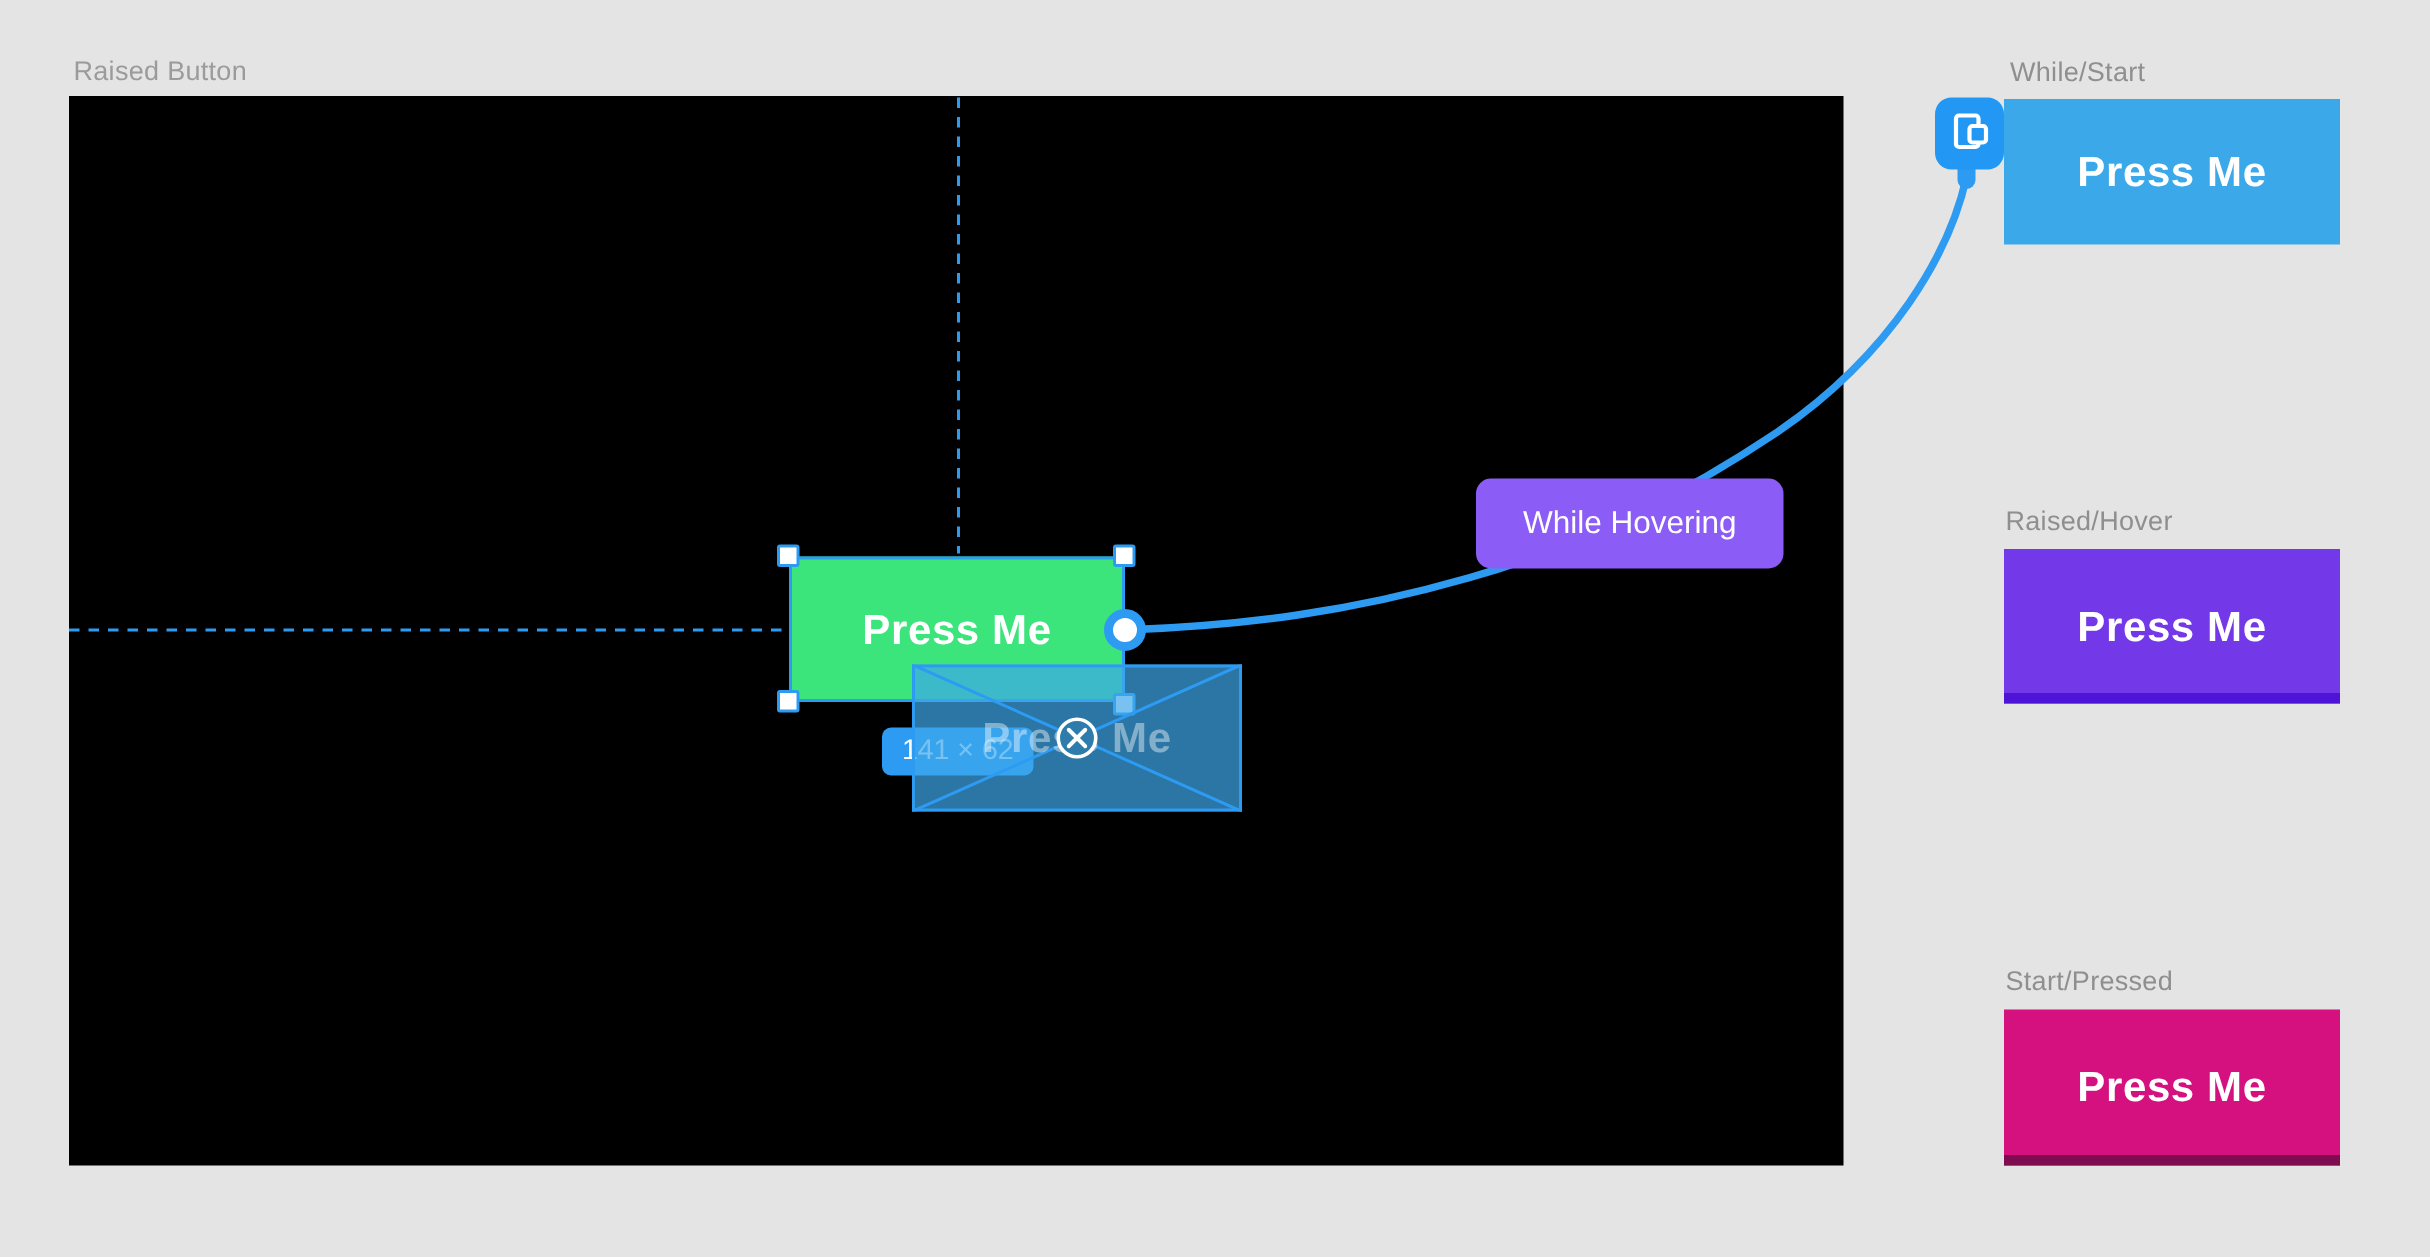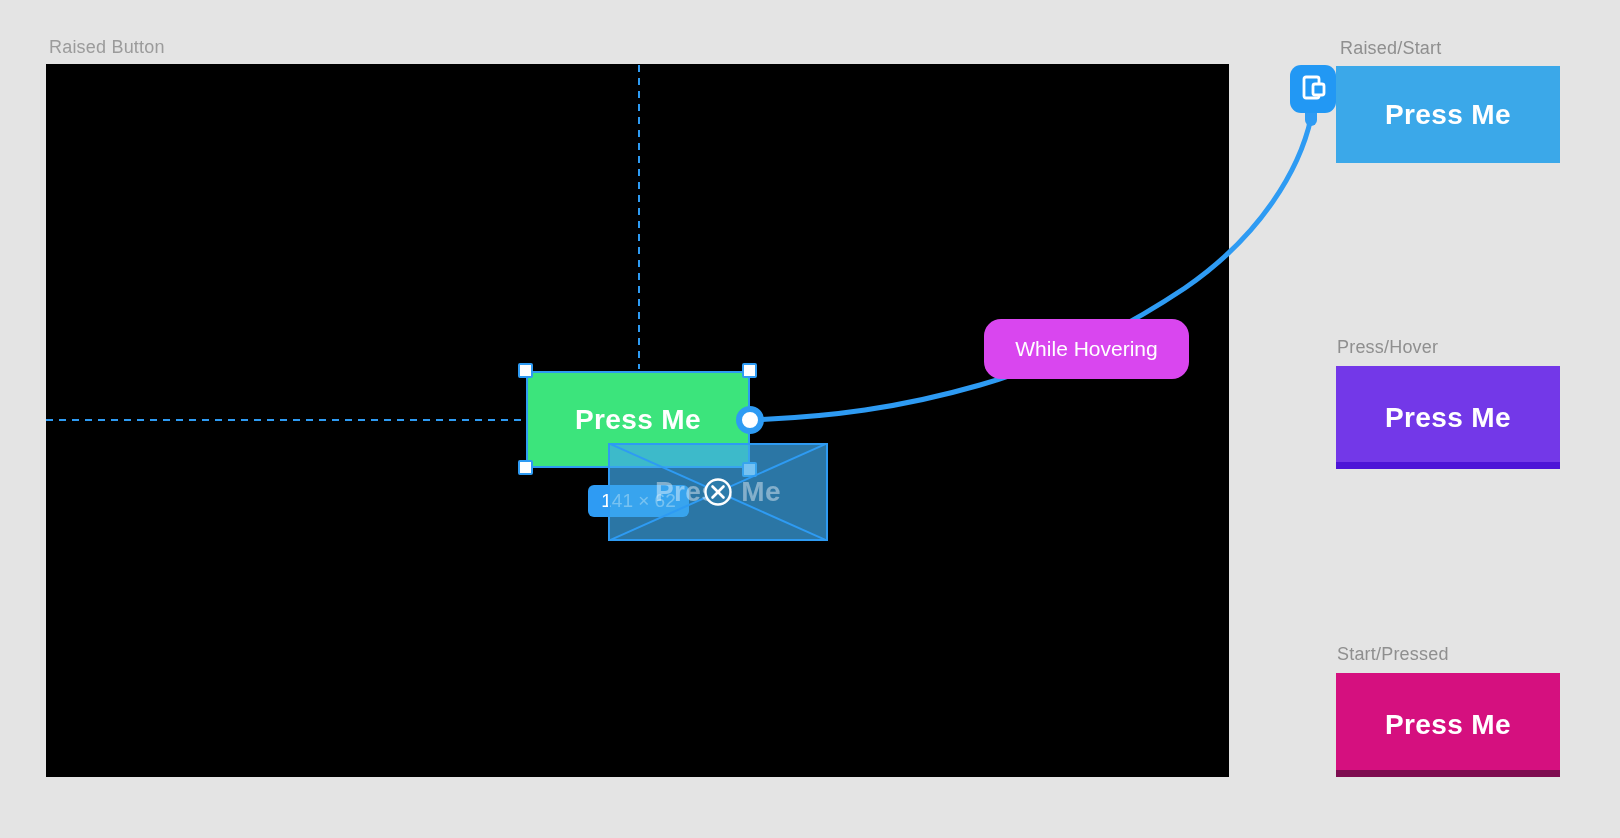--- a/index.html
+++ b/index.html
@@ -138,38 +138,38 @@
       <line x1="9.5" y1="9.5" x2="20.5" y2="20.5" stroke="#fff" stroke-width="2.6" stroke-linecap="round"></line>
       <line x1="20.5" y1="9.5" x2="9.5" y2="20.5" stroke="#fff" stroke-width="2.6" stroke-linecap="round"></line>
     </svg>
   </div>
 
   <div class="handle h-tl"></div>
   <div class="handle h-tr"></div>
   <div class="handle h-bl"></div>
   <div class="connector-dot"></div>
 
-  <div class="hover-badge" style="background: #d946ef; border-radius: 17px;">
+  <div class="hover-badge" style="background: #8b5cf6;">
     <span>While Hovering</span>
   </div>
 
-  <div class="state-label lbl-start">Raised/Start</div>
+  <div class="state-label lbl-start">While/Start</div>
   <div class="state-button st-start" style="background: rgb(59, 168, 233);">
     <span class="btn-label">Press Me</span>
   </div>
 
   <div class="chip-stem"></div>
   <div class="link-chip">
     <svg width="30" height="32" viewBox="0 0 30 32">
       <rect x="6" y="4" width="15" height="21" rx="2" fill="none" stroke="#fff" stroke-width="2.8"></rect>
       <rect x="15" y="11" width="11" height="11" rx="2" fill="#2298F4" stroke="#fff" stroke-width="2.8"></rect>
     </svg>
   </div>
 
-  <div class="state-label lbl-hover">Press/Hover</div>
+  <div class="state-label lbl-hover">Raised/Hover</div>
   <div class="state-button st-hover" style="background: rgb(115, 56, 232);">
     <span class="btn-label">Press Me</span>
     <div class="btn-edge" style="background: rgb(77, 20, 215);"></div>
   </div>
 
   <div class="state-label lbl-pressed">Start/Pressed</div>
   <div class="state-button st-pressed" style="background: rgb(213, 16, 127);">
     <span class="btn-label">Press Me</span>
     <div class="btn-edge" style="background: rgb(126, 12, 80);"></div>
   </div>

